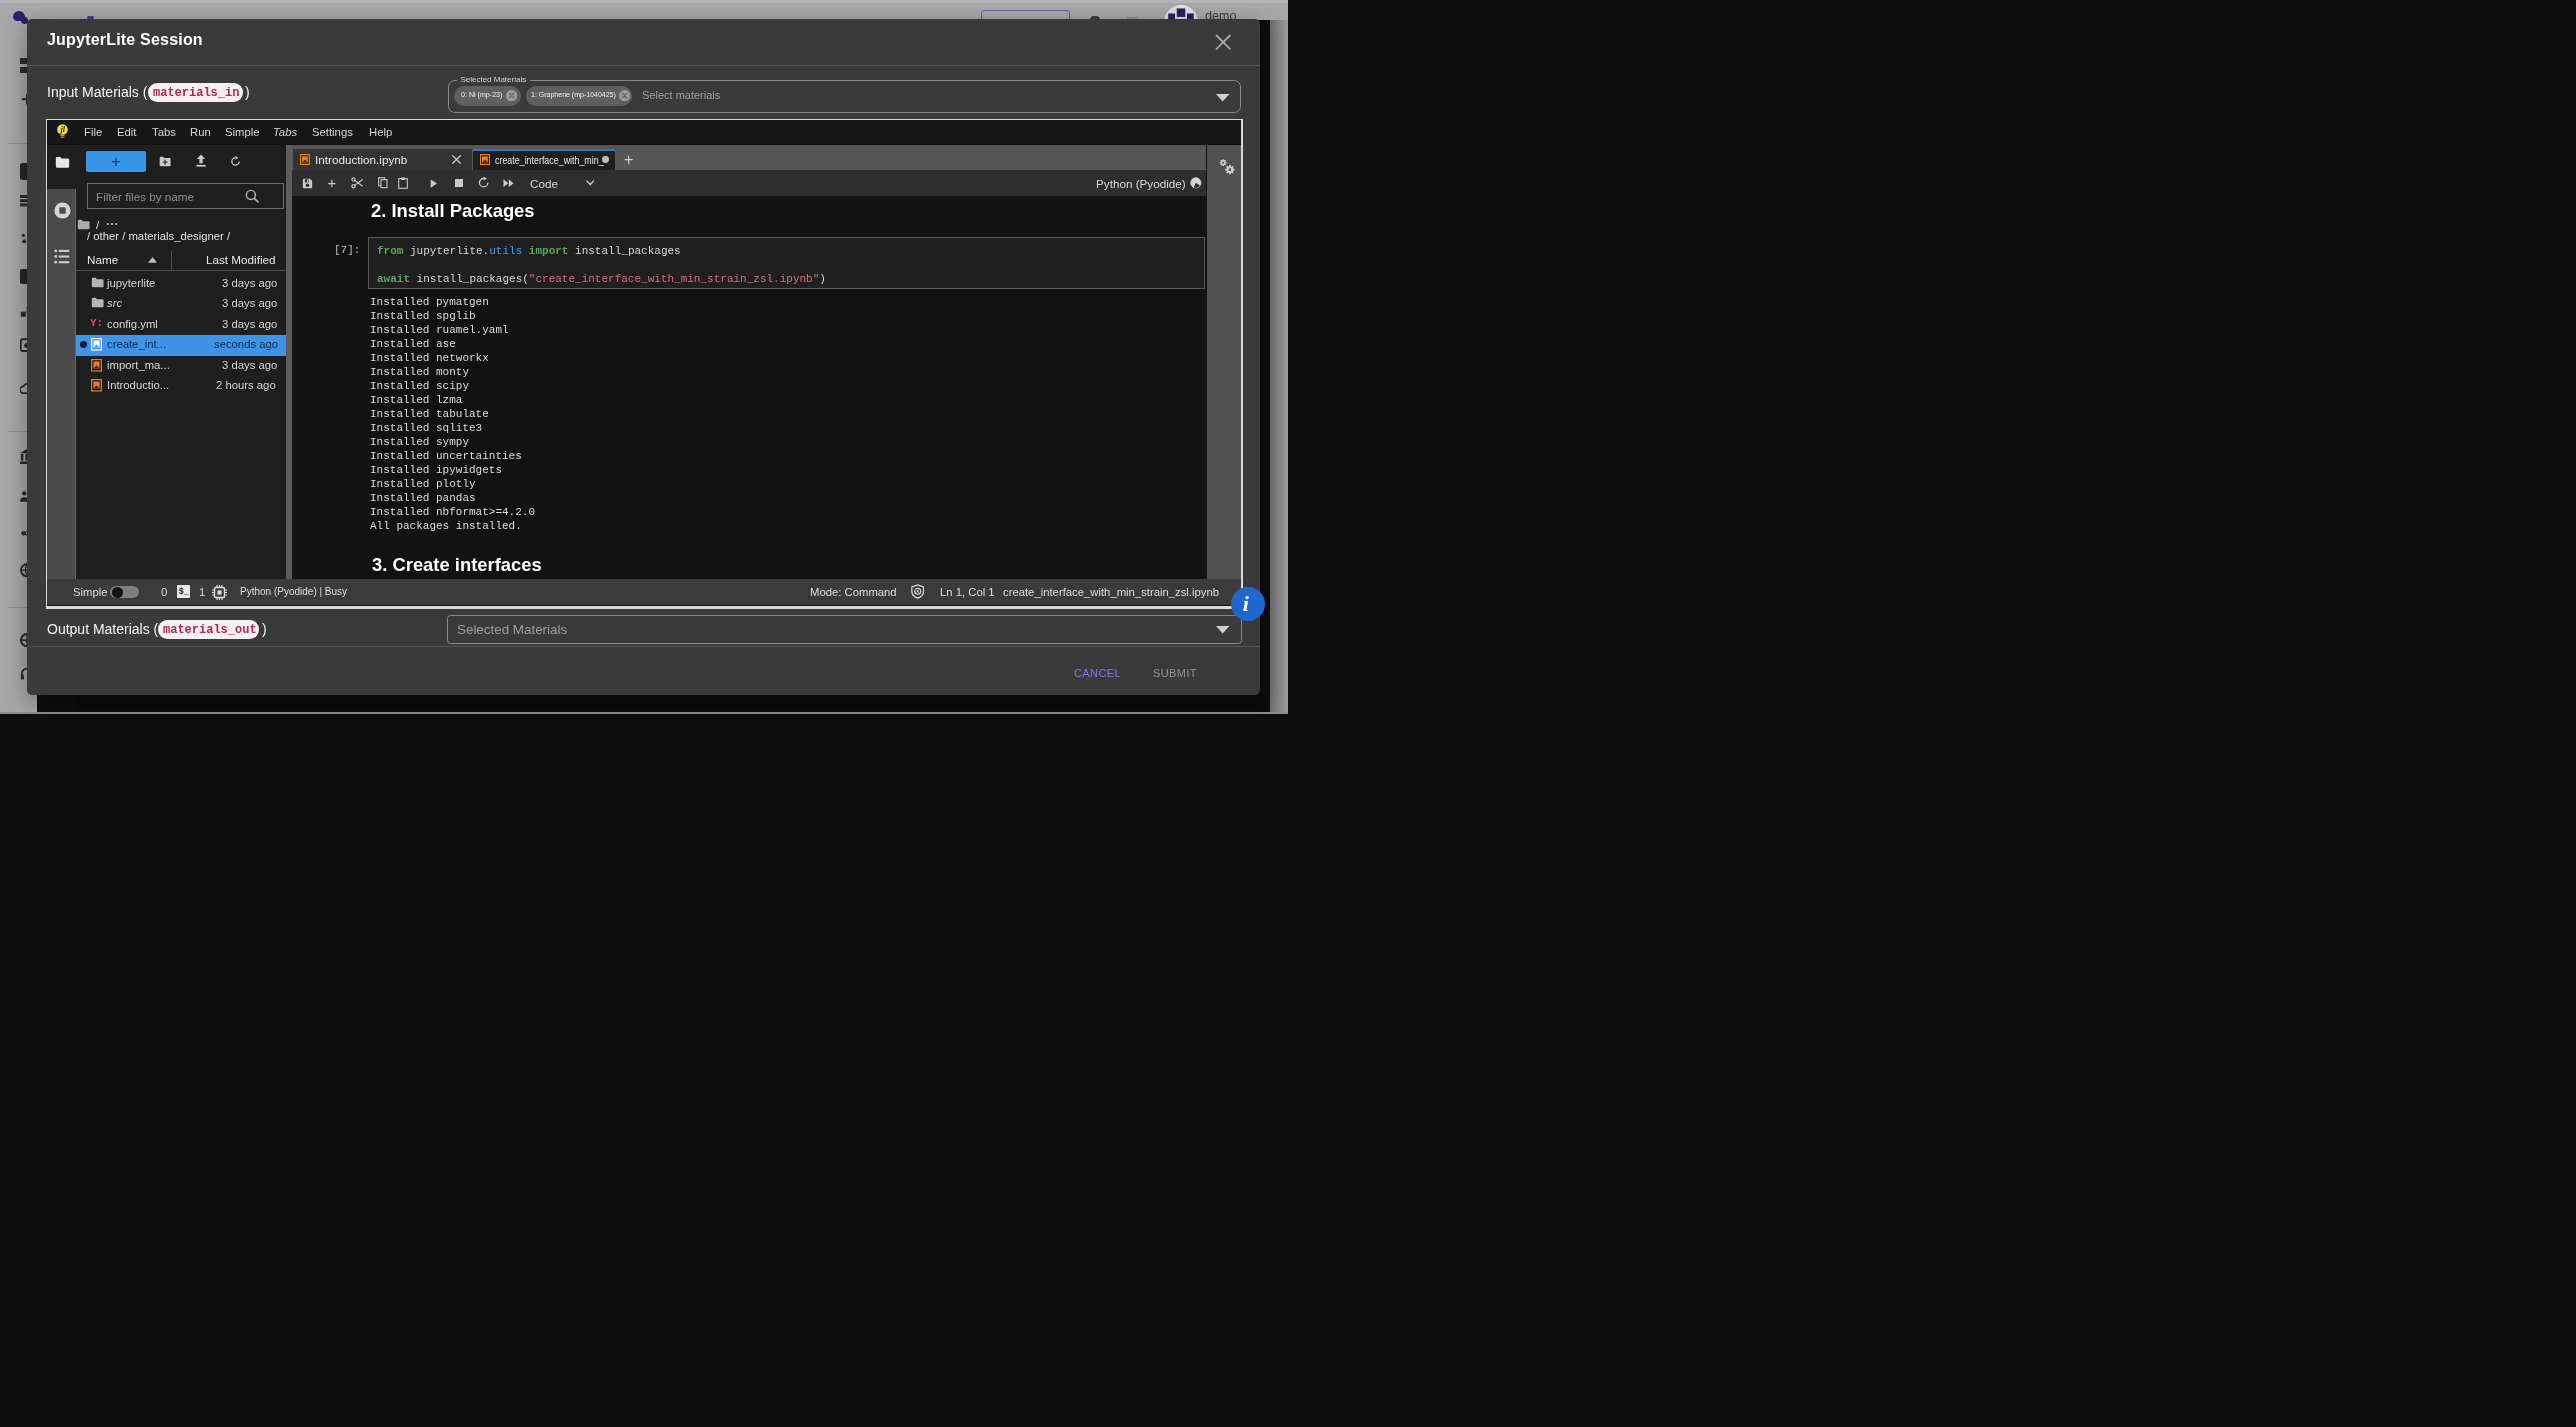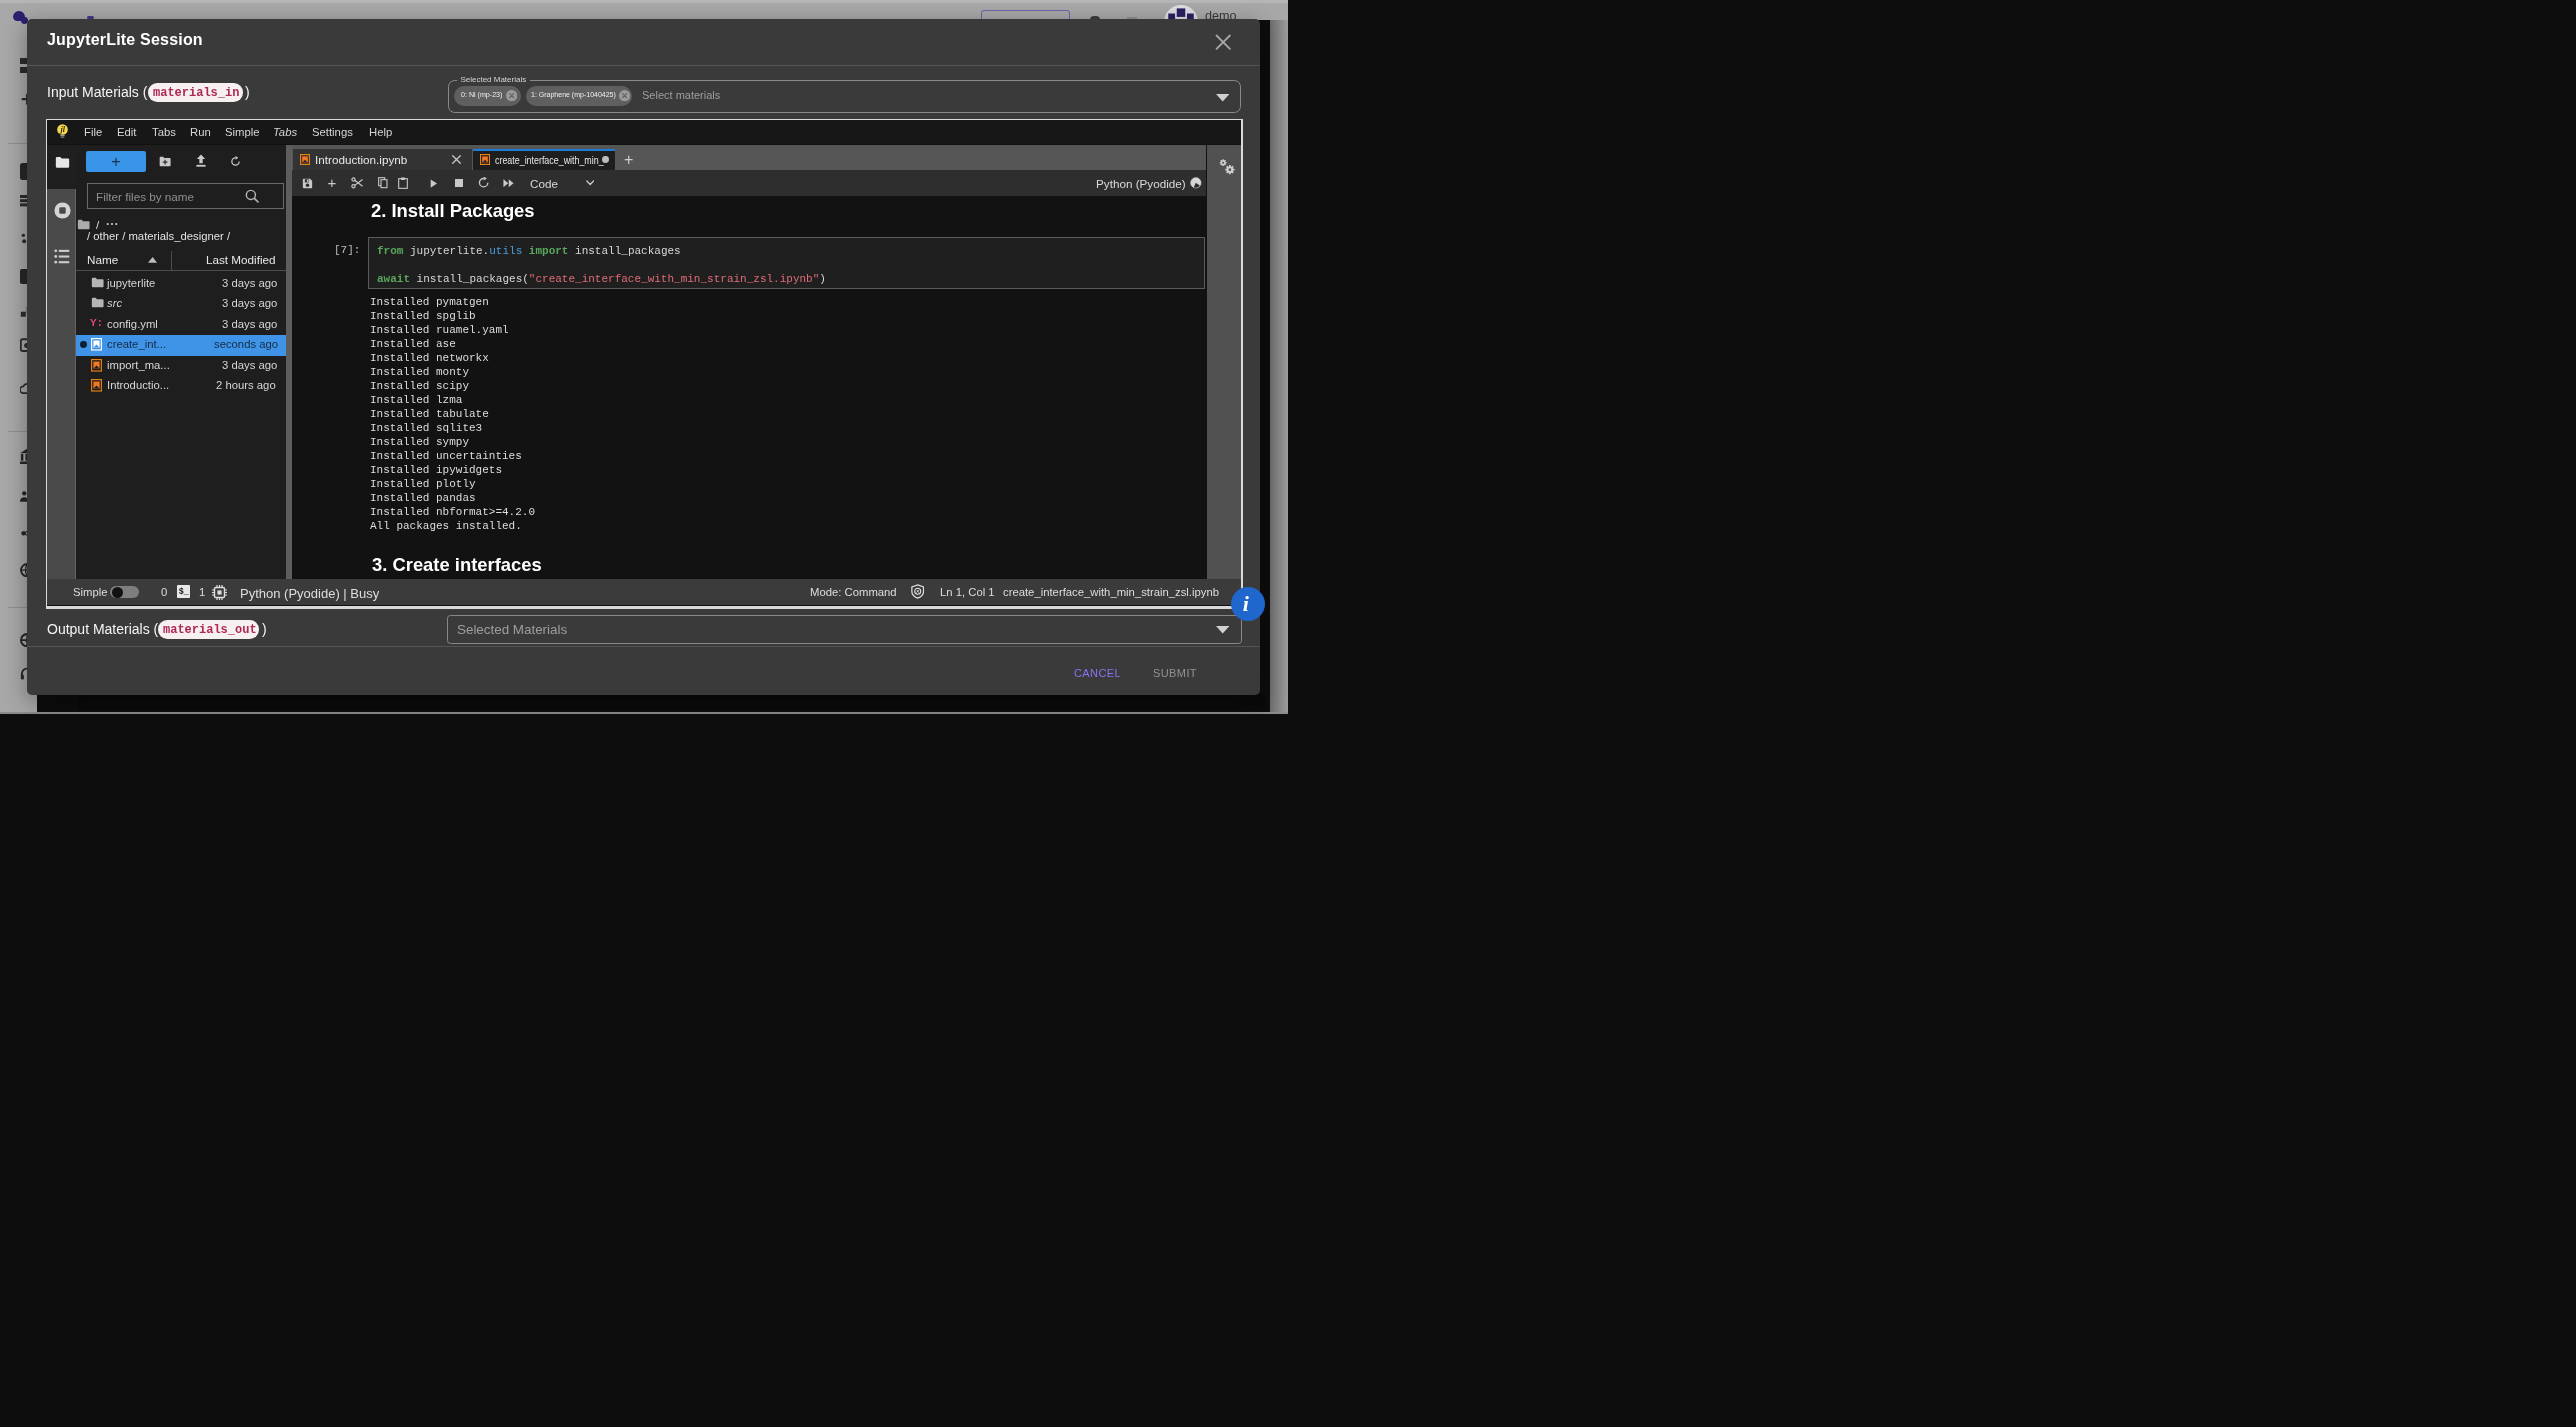--- a/index.html
+++ b/index.html
@@ -495,21 +495,21 @@
 <div class="abs" style="left:199px;top:586px;font-size:11.3px;color:#dedede;">1</div>
 <div class="abs" style="left:212px;top:585px;width:15px;height:15px;">
     <svg width="15" height="15" viewBox="0 0 18 18">
       <rect x="3" y="3" width="12" height="12" rx="1.5" fill="none" stroke="#dedede" stroke-width="1.7"></rect>
       <rect x="6.5" y="6.5" width="5" height="5" fill="#dedede"></rect>
       <g stroke="#dedede" stroke-width="1.4">
         <path d="M6 0 L6 3 M9 0 L9 3 M12 0 L12 3 M6 15 L6 18 M9 15 L9 18 M12 15 L12 18 M0 6 L3 6 M0 9 L3 9 M0 12 L3 12 M15 6 L18 6 M15 9 L18 9 M15 12 L18 12"></path>
       </g>
     </svg>
   </div>
-<div class="abs" style="left:240px;top:586px;font-size:13px;color:#dedede;text-align:right;">Python (Pyodide) | Busy</div>
+<div class="abs" style="left:240px;top:586px;font-size:10px;color:#dedede;text-align:right;">Python (Pyodide) | Busy</div>
 <div class="abs" style="left:810px;top:586px;font-size:11.3px;color:#dedede;">Mode: Command</div>
 <div class="abs" style="left:911px;top:584px;width:13.4px;height:15px;">
     <svg width="13.4" height="15" viewBox="0 0 16 18">
       <path d="M8 1 L15 3.5 L15 9 Q15 14.5 8 17 Q1 14.5 1 9 L1 3.5 Z" fill="none" stroke="#dedede" stroke-width="1.5"></path>
       <circle cx="8" cy="8.6" r="3.6" fill="none" stroke="#dedede" stroke-width="1.3"></circle>
       <path d="M6.6 7.2 L9.4 10 M9.4 7.2 L6.6 10" stroke="#dedede" stroke-width="1.2"></path>
     </svg>
   </div>
 <div class="abs" style="left:940px;top:586px;font-size:11.3px;color:#dedede;">Ln 1, Col 1</div>
 <div class="abs" style="left:1003px;top:586px;font-size:11.3px;color:#dedede;">create_interface_with_min_strain_zsl.ipynb</div>

